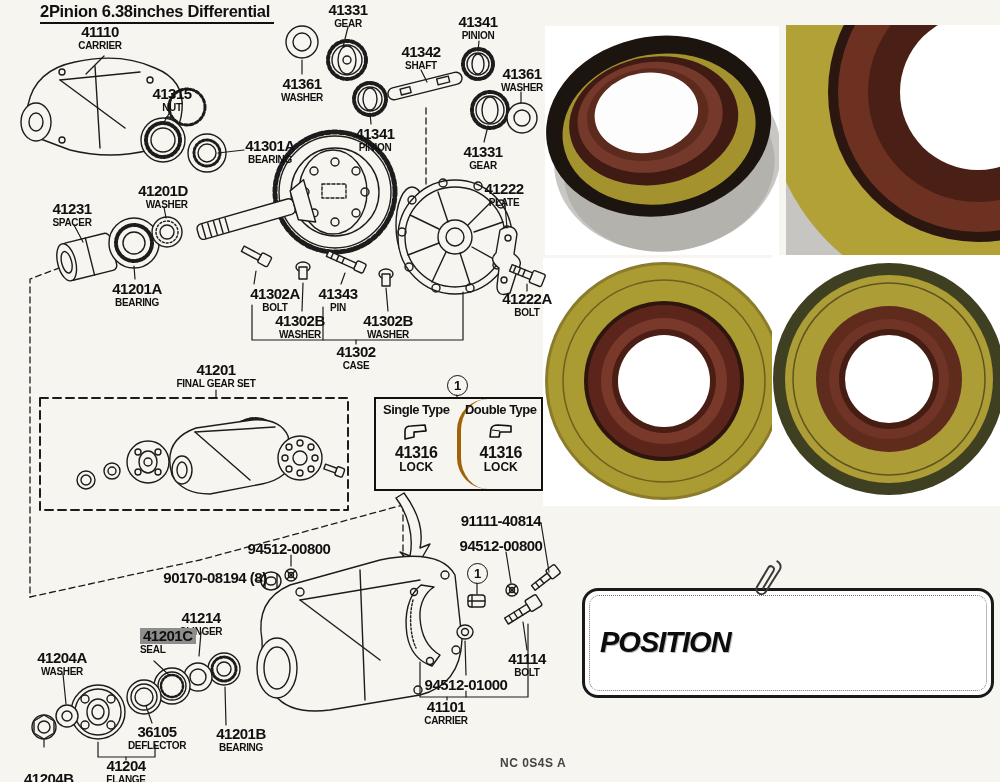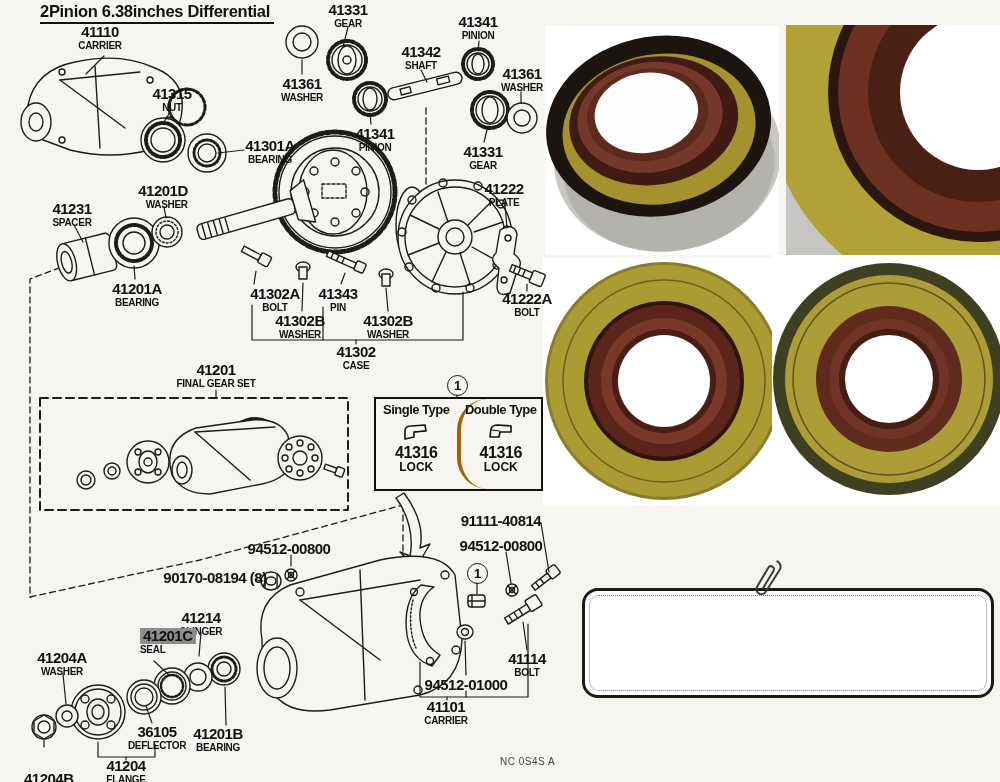--- a/index.html
+++ b/index.html
@@ -23,21 +23,21 @@
   .clip-icon{margin-top:4px;}
   .lock-part{font-weight:bold;font-size:16px;color:#111;letter-spacing:-0.4px;margin-top:2px;line-height:1;text-align:right;}
   .lock-desc{font-weight:bold;font-size:12px;color:#111;line-height:1.1;}
   .install-box{position:absolute;left:582px;top:588px;width:406px;height:104px;border:3px solid #1a1a1a;
                border-radius:16px;background:#fff;z-index:6;}
   .install-inner{position:absolute;left:4px;top:4px;right:4px;bottom:4px;border:1.5px dotted #777;
                  border-radius:10px;display:flex;flex-direction:column;justify-content:center;padding:2px 10px;box-sizing:border-box;}
   .install-line{font-weight:bold;font-style:italic;font-size:29px;color:#0c0c0c;letter-spacing:-1px;line-height:1.22;
                 text-shadow:1px 1px 0 #bbb;}
   .paperclip{position:absolute;left:758px;top:556px;z-index:7;transform:rotate(28deg);}
-  .footnote{position:absolute;left:500px;top:756px;font-size:10px;font-weight:normal;color:#444;letter-spacing:0.5px;z-index:5;}
+  .footnote{position:absolute;left:500px;top:756px;font-size:12px;font-weight:bold;color:#444;letter-spacing:0.5px;z-index:5;}
 </style>
 </head>
 <body>
 
 <div class="stage">
 
 <svg id="art" width="1000" height="782" viewBox="0 0 1000 782">
   <defs>
     <clipPath id="cTL">
           <rect x="545" y="26" width="234" height="229"></rect>
@@ -439,21 +439,21 @@
       <div class="plabel" style="left: 527px; top: 291px;"><span class="pnum">41222A</span><span class="pdesc">BOLT</span></div>
       <div class="plabel" style="left: 216px; top: 362px;"><span class="pnum">41201</span><span class="pdesc">FINAL GEAR SET</span></div>
       <div class="plabel" style="left: 289px; top: 541px;"><span class="pnum">94512-00800</span></div>
       <div class="plabel" style="left: 215px; top: 570px;"><span class="pnum">90170-08194 (8)</span></div>
       <div class="plabel" style="left: 201px; top: 610px;"><span class="pnum">41214</span><span class="pdesc">SLINGER</span></div>
       <div class="plabel hl left" style="left: 140px; top: 628px;"><span class="pnum">41201C</span><span class="pdesc">SEAL</span></div>
       <div class="plabel" style="left: 62px; top: 650px;"><span class="pnum">41204A</span><span class="pdesc">WASHER</span></div>
       <div class="plabel left" style="left: 24px; top: 747px; margin-top: 24px;"><span class="pnum">41204B</span><span class="pdesc">NUT</span></div>
       <div class="plabel" style="left: 157px; top: 724px;"><span class="pnum">36105</span><span class="pdesc">DEFLECTOR</span></div>
       <div class="plabel" style="left: 126px; top: 758px;"><span class="pnum">41204</span><span class="pdesc">FLANGE</span></div>
-      <div class="plabel" style="left: 218px; top: 726px;"><span class="pnum">41201B</span><span class="pdesc">BEARING</span></div>
+      <div class="plabel" style="left: 241px; top: 726px;"><span class="pnum">41201B</span><span class="pdesc">BEARING</span></div>
       <div class="plabel" style="left: 501px; top: 513px;"><span class="pnum">91111-40814</span></div>
       <div class="plabel" style="left: 501px; top: 538px;"><span class="pnum">94512-00800</span></div>
       <div class="plabel" style="left: 527px; top: 651px;"><span class="pnum">41114</span><span class="pdesc">BOLT</span></div>
       <div class="plabel" style="left: 466px; top: 677px;"><span class="pnum">94512-01000</span></div>
       <div class="plabel" style="left: 446px; top: 699px;"><span class="pnum">41101</span><span class="pdesc">CARRIER</span></div>
     </div>
 
 <div class="marker" style="left:447px;top:375px;">1</div>
 <div class="marker" style="left:467px;top:563px;">1</div>
 
@@ -477,18 +477,19 @@
     <div class="lock-desc">LOCK</div>
   </div>
 </div>
 
 <svg class="paperclip" width="20" height="46" viewBox="0 0 20 46">
   <path d="M10,3 a6,6 0 0 1 6,6 l-2,26 a5,5 0 0 1 -10,0 l1,-22 a3,3 0 0 1 6,0 l-1,20" fill="none" stroke="#3a3a3a" stroke-width="2" stroke-linecap="round"></path>
 </svg>
 
 <div class="install-box">
   <div class="install-inner">
+    <div class="install-line">POSITION</div>
   </div>
 </div>
 
 <div class="footnote">NC 0S4S A</div>
 
 </div>
 
 </body></html>

